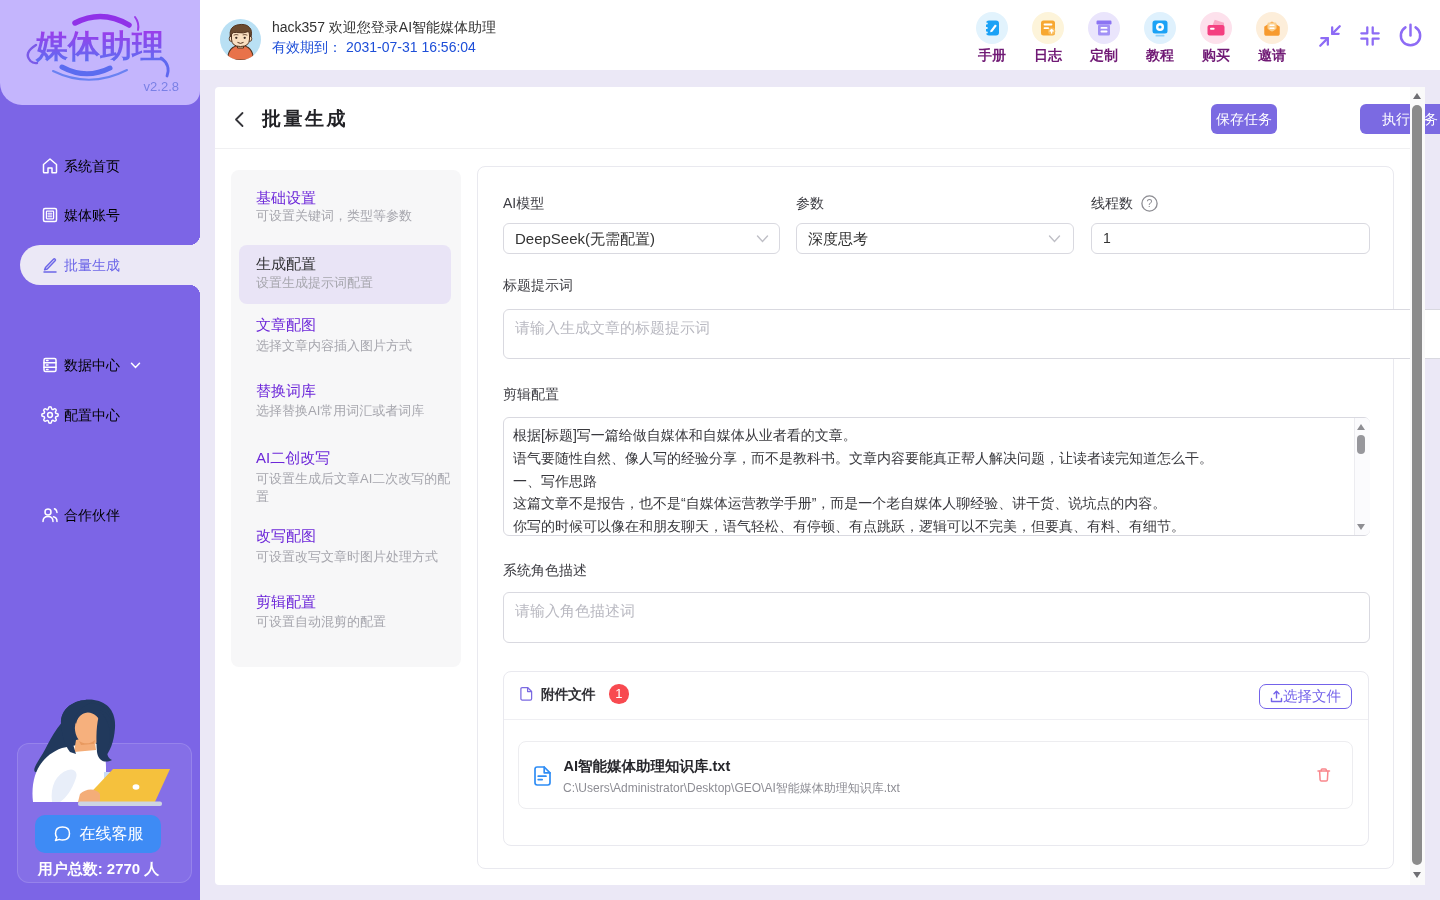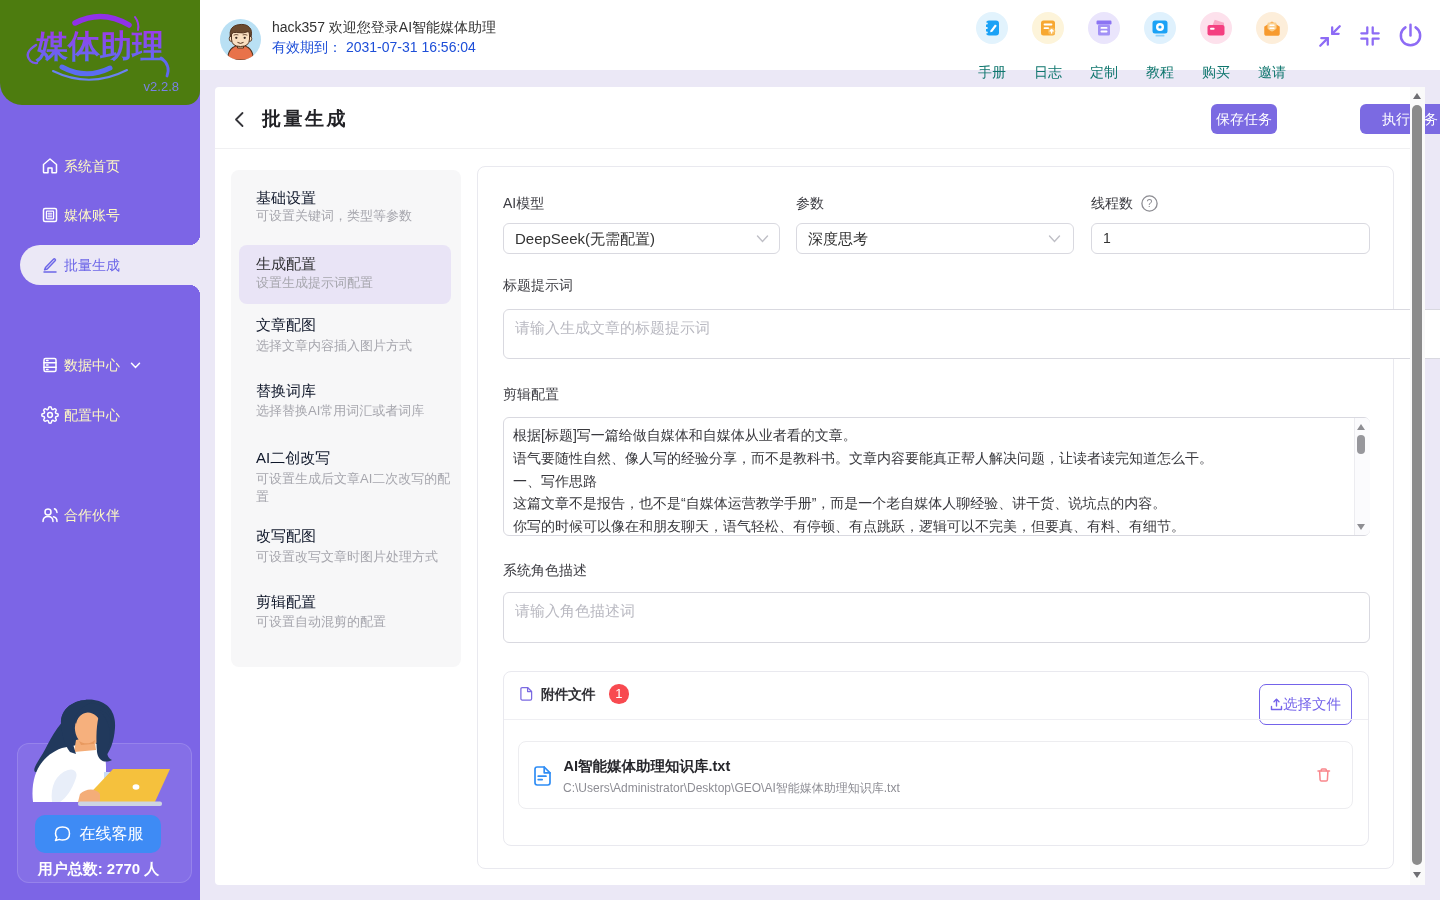--- a/index.html
+++ b/index.html
@@ -4,49 +4,49 @@
 <style>
 *{margin:0;padding:0;box-sizing:border-box;}
 html,body{width:1440px;height:900px;overflow:hidden;}
 body{position:relative;background:#ebe8f6;font-family:"Liberation Sans",sans-serif;}
 
 #header{position:absolute;left:0;top:0;width:1440px;height:70px;background:#fff;}
 #hline1{position:absolute;left:272px;top:19px;font-size:14px;color:#333;}
 #hline2{position:absolute;left:272px;top:39px;font-size:14px;color:#1d4ed8;}
 .hicon{position:absolute;top:12px;width:56px;text-align:center;}
 .hicon .circ{width:32px;height:32px;border-radius:50%;margin:0 auto;display:flex;align-items:center;justify-content:center;}
-.hicon .lbl{margin-top:20px;font-size:14px;color:#0f766e;}
+.hicon .lbl{margin-top:3px;font-size:14px;color:#701a75;font-weight:bold;}
 
 #card{position:absolute;left:215px;top:87px;width:1210px;height:798px;background:#fff;border-radius:4px;}
 #titlerow{position:absolute;left:215px;top:87px;width:1195px;height:62px;border-bottom:1px solid #f0f0f2;}
 #pagetitle{position:absolute;left:262px;top:106px;font-size:19px;font-weight:600;letter-spacing:2.5px;color:#222226;}
 .pbtn{position:absolute;top:104px;height:30px;background:#7b6ae2;border-radius:6px;color:#fff;font-size:14px;text-align:center;line-height:30px;}
 
 #submenu{position:absolute;left:231px;top:170px;width:230px;height:497px;background:#f7f7f8;border-radius:8px;}
-.smt{position:absolute;left:256px;font-size:15px;font-weight:500;color:#0f172a;line-height:20px;}
+.smt{position:absolute;left:256px;font-size:15px;font-weight:500;color:#6d28d9;line-height:20px;}
 .sms{position:absolute;left:256px;font-size:13px;color:#a6a6ad;line-height:18px;}
 #smactive{position:absolute;left:239px;top:245px;width:212px;height:59px;background:#e9e4f6;border-radius:8px;}
 
 #form{position:absolute;left:477px;top:166px;width:917px;height:703px;border:1px solid #e9e9ef;border-radius:8px;}
 .flabel{position:absolute;font-size:14px;color:#3c3c42;line-height:20px;}
 .fbox{position:absolute;background:#fff;border:1px solid #d9d9e0;border-radius:6px;}
 .fval{font-size:15px;color:#333;line-height:29px;padding-left:11px;}
 .ph{color:#b9b9c1;}
 
 #attach{position:absolute;left:503px;top:671px;width:866px;height:175px;border:1px solid #e9e9ef;border-radius:8px;}
 #fileitem{position:absolute;left:518px;top:741px;width:835px;height:68px;border:1px solid #ededf0;border-radius:8px;background:#fff;}
 
 #pgsb{position:absolute;left:1410px;top:87px;width:15px;height:798px;background:#fafafa;}
 #pgthumb{position:absolute;left:1411.5px;top:105px;width:10.5px;height:760px;background:#8b8b8b;border-radius:5.5px;}
 .arr{position:absolute;width:0;height:0;}
 
 #sidebar{position:absolute;left:0;top:0;width:200px;height:900px;background:#7c65e6;}
-#logobox{position:absolute;left:0;top:0;width:200px;height:105px;background:#4d7c0f;border-radius:0 0 14px 22px;}
+#logobox{position:absolute;left:0;top:0;width:200px;height:105px;background:#c4b5fd;border-radius:0 0 14px 22px;}
 #ver{position:absolute;left:0;top:79px;width:179px;text-align:right;font-size:13px;color:#7a80e6;}
-.mitem{position:absolute;left:0;width:200px;height:40px;color:#fef9c3;}
+.mitem{position:absolute;left:0;width:200px;height:40px;color:#000000;}
 .mitem .mi{position:absolute;left:41px;top:11px;}
 .mitem .mt{position:absolute;left:64px;top:10px;font-size:14px;line-height:20px;}
 #actpill{position:absolute;left:20px;top:245px;width:180px;height:40px;background:#ebe8f6;border-radius:20px 0 0 20px;}
 #actpill .bump{position:absolute;right:0;width:10px;height:10px;}
 #svcpanel{position:absolute;left:17px;top:743px;width:175px;height:140px;background:rgba(255,255,255,.07);border:1px solid rgba(255,255,255,.14);border-radius:12px;}
 #kfbtn{position:absolute;left:35px;top:815px;width:126px;height:38px;background:#3e8bf5;border-radius:10px;color:#fff;font-size:16px;display:flex;align-items:center;justify-content:center;gap:8px;}
 #usercount{position:absolute;left:11px;top:860px;width:175px;text-align:center;font-size:15px;font-weight:700;color:#fff;}
 </style>
 </head>
 <body>
@@ -219,21 +219,21 @@
 <div class="fbox" style="left:503px;top:592px;width:867px;height:51px">
     <div class="fval ph" style="line-height:18px;padding-top:9px">请输入角色描述词</div>
   </div>
 <div id="attach"></div>
 <svg style="position:absolute;left:520px;top:686px" width="12.5" height="15.5" viewBox="0 0 14 16" fill="none" stroke="#7b6ae2" stroke-width="1.4" stroke-linejoin="round">
     <path d="M1 2.5 Q1 1 2.5 1 L8.5 1 L13 5.5 L13 13.5 Q13 15 11.5 15 L2.5 15 Q1 15 1 13.5 Z"></path>
     <path d="M8.5 1 L8.5 5.5 L13 5.5"></path>
   </svg>
 <div style="position:absolute;left:541px;top:686px;font-size:14px;font-weight:700;letter-spacing:-0.5px;color:#2f2f34">附件文件</div>
 <div style="position:absolute;left:609px;top:684px;width:19.5px;height:19.5px;border-radius:50%;background:#f84a50;color:#fff;font-size:13px;text-align:center;line-height:19.5px">1</div>
-<div style="position:absolute;left:1259px;top:684px;width:93px;height:41px;border:1px solid #7463ea;border-radius:7px;display:flex;align-items:center;justify-content:center;gap:0">
+<div style="position:absolute;left:1259px;top:684px;width:93px;height:25px;border:1px solid #7463ea;border-radius:7px;display:flex;align-items:center;justify-content:center;gap:0">
 <svg width="13" height="13" viewBox="0 0 13 13" fill="none" stroke="#7463ea" stroke-width="1.4" stroke-linecap="round" stroke-linejoin="round">
       <path d="M1.5 8.5 L1.5 11.5 L11.5 11.5 L11.5 8.5"></path>
       <path d="M6.5 8 L6.5 1.5"></path>
       <path d="M4 3.8 L6.5 1.3 L9 3.8"></path>
     </svg>
 <span style="font-size:14.5px;color:#7463ea">选择文件</span>
 </div>
 <div style="position:absolute;left:504px;top:719px;width:864px;height:1px;background:#efeff3"></div>
 <div id="fileitem"></div>
 <svg style="position:absolute;left:534px;top:766px" width="17" height="20" viewBox="0 0 17 20" fill="none" stroke="#2f8df5" stroke-width="1.7" stroke-linejoin="round" stroke-linecap="round">

